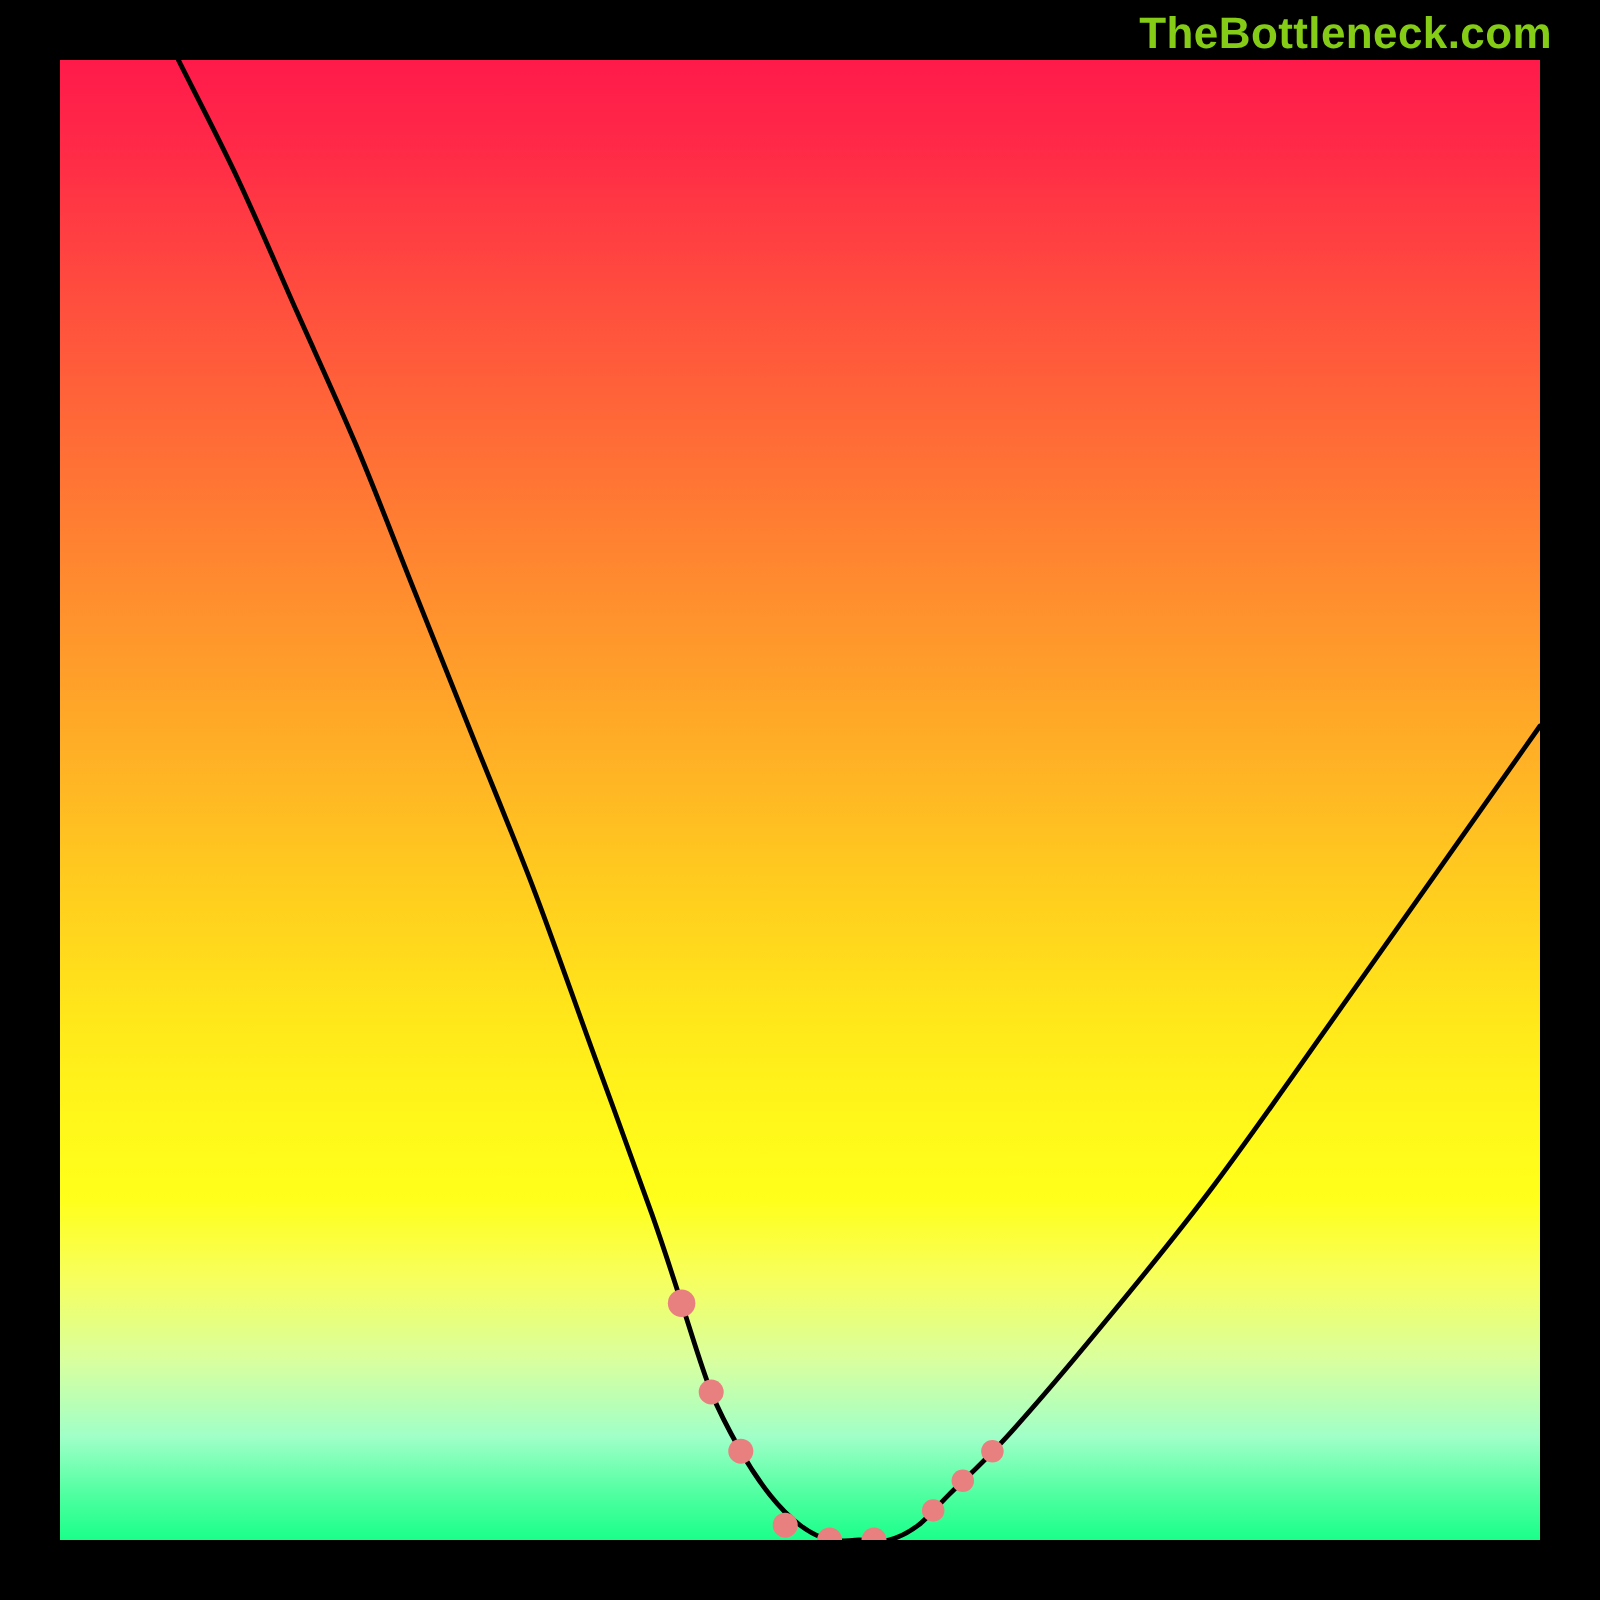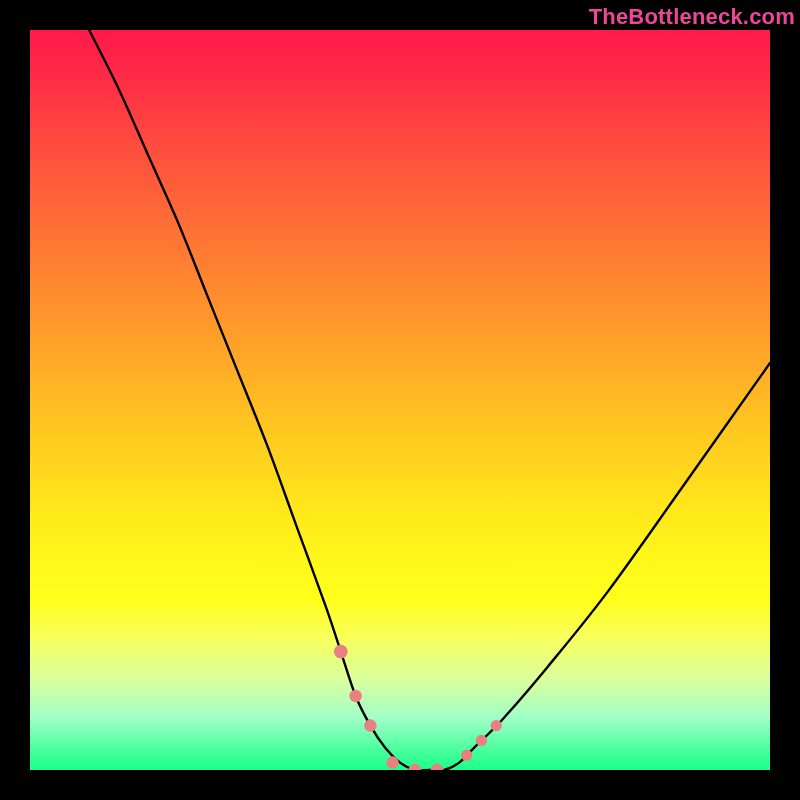--- a/index.html
+++ b/index.html
@@ -45,22 +45,22 @@
   svg.curve {
     position: absolute;
     left: 0;
     top: 0;
     width: 740px;
     height: 740px;
   }
   .watermark {
     position: absolute;
     top: 4px;
-    right: 5px;
-    color: #ec4899;
+    right: 24px;
+    color: #84cc16;
     font-size: 22px;
     font-weight: 600;
     letter-spacing: 0.2px;
     user-select: none;
   }
 </style>
 </head>
 <body>
 
 <div class="frame">

